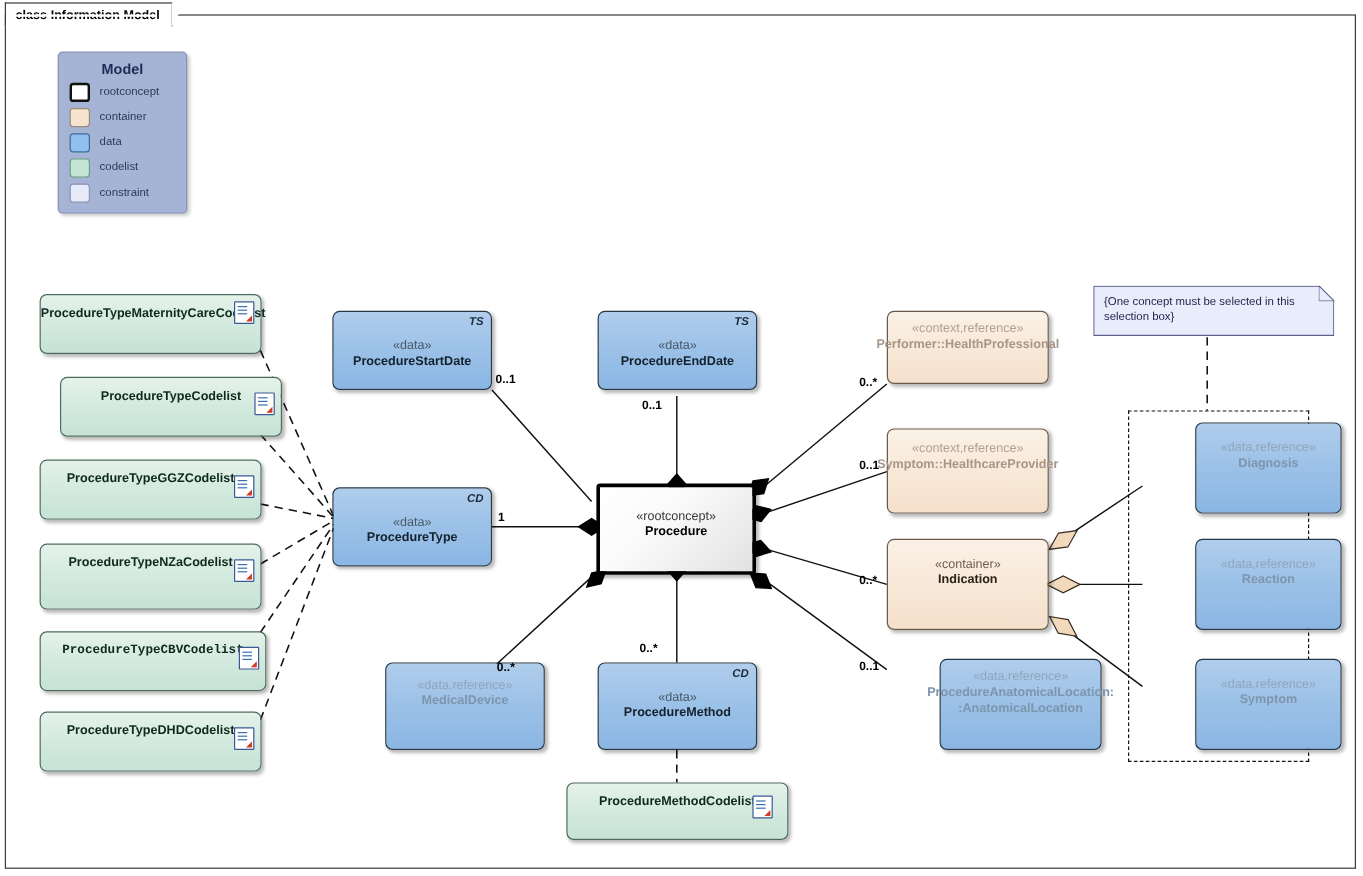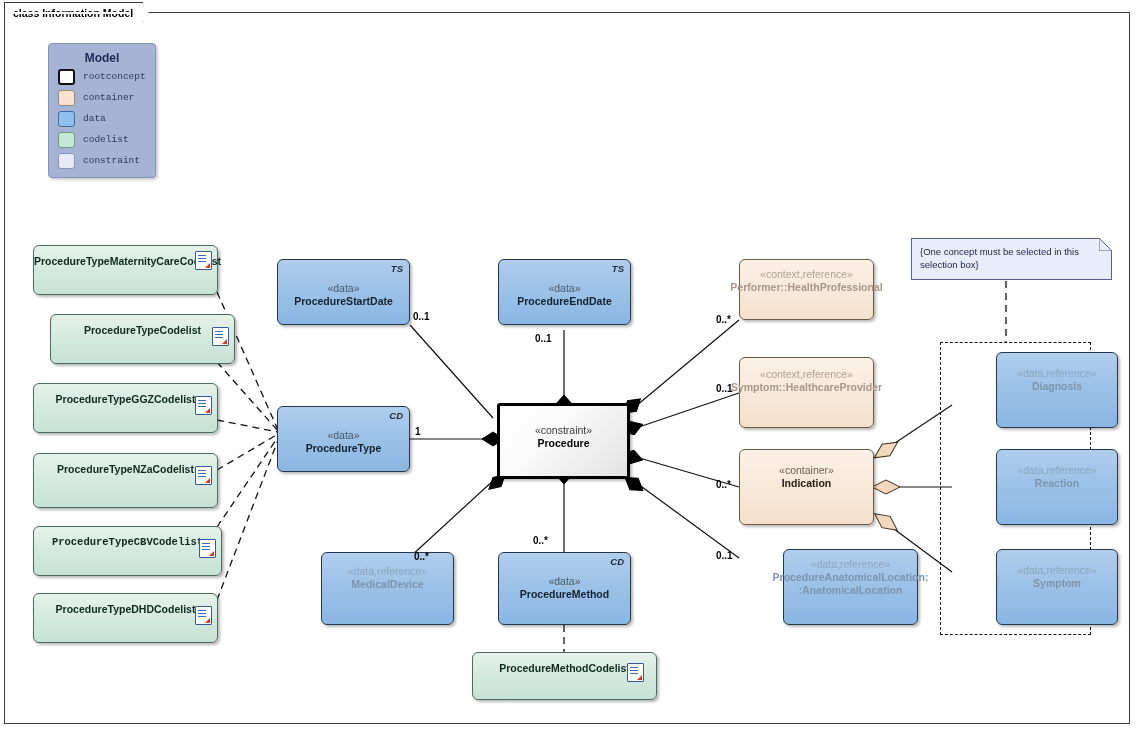--- a/index.html
+++ b/index.html
@@ -50,21 +50,21 @@
   .tc{position:absolute;right:6px;top:3px;font-size:9.5px;font-style:italic;font-weight:bold;color:#1b2a3a;}
 
   .doc-icon{position:absolute;width:15px;height:17px;background:#fff;border:1px solid #3a5a96;border-radius:1px;}
   .doc-icon i{position:absolute;left:2px;width:8px;height:1px;background:#3a6fb0;display:block;}
   .doc-icon b{position:absolute;right:1px;bottom:1px;width:0;height:0;
     border-left:5px solid transparent;border-bottom:5px solid #d43b20;}
 
   #legend{position:absolute;left:48px;top:43px;width:106px;height:133px;background:#a5b4d4;
     border:1px solid #8392b8;border-radius:4px;z-index:4;box-shadow:2px 2px 3px rgba(0,0,0,.2);}
   #legend .lg-title{text-align:center;font-size:12px;font-weight:bold;color:#1d2c55;margin-top:7px;}
-  .lg-row{display:flex;align-items:center;height:19px;margin-left:9px;margin-top:2px;font-family:Liberation Mono, monospace;}
+  .lg-row{display:flex;align-items:center;height:19px;margin-left:9px;margin-top:2px;}
   .lg-sw{width:17px;height:16px;border-radius:3px;box-sizing:border-box;}
   .lg-lbl{font-size:9.5px;color:#2d3a57;margin-left:8px;}
   .sw-root{background:#fff;border:2px solid #111;}
   .sw-container{background:#f7e3d0;border:1px solid #9b8b79;}
   .sw-data{background:#8fc0ee;border:1px solid #3d6d9e;}
   .sw-codelist{background:#c5e6d4;border:1px solid #6d9c84;}
   .sw-constraint{background:#e6eaf9;border:1px solid #8b93b8;}
 
   #note{position:absolute;left:911px;top:238px;width:201px;height:42px;background:#e9ecfb;
     border:1px solid #5a5f8a;box-sizing:border-box;z-index:4;padding:6px 8px;
@@ -306,21 +306,21 @@
     <div class="ster" style="margin-top:14px;">«data,reference»</div>
     <div class="nm">Reaction</div>
   </div>
 
   <div class="node ref-node" style="left:952px;top:549px;width:122px;height:76px;">
     <div class="ster" style="margin-top:14px;">«data,reference»</div>
     <div class="nm">Symptom</div>
   </div>
 
   <div class="node root-node" style="left:497px;top:403px;width:133px;height:76px;z-index:4;">
-    <div class="ster" style="margin-top:18px;">«constraint»</div>
+    <div class="ster" style="margin-top:18px;">«rootconcept»</div>
     <div class="nm">Procedure</div>
   </div>
 
   <div style="position:absolute;left:413px;top:311px;font-size:10px;font-weight:bold;color:#000;z-index:5;">0..1</div>
   <div style="position:absolute;left:535px;top:333px;font-size:10px;font-weight:bold;color:#000;z-index:5;">0..1</div>
   <div style="position:absolute;left:415px;top:426px;font-size:10px;font-weight:bold;color:#000;z-index:5;">1</div>
   <div style="position:absolute;left:414px;top:551px;font-size:10px;font-weight:bold;color:#000;z-index:5;">0..*</div>
   <div style="position:absolute;left:533px;top:535px;font-size:10px;font-weight:bold;color:#000;z-index:5;">0..*</div>
   <div style="position:absolute;left:716px;top:314px;font-size:10px;font-weight:bold;color:#000;z-index:5;">0..*</div>
   <div style="position:absolute;left:716px;top:383px;font-size:10px;font-weight:bold;color:#000;z-index:5;">0..1</div>

